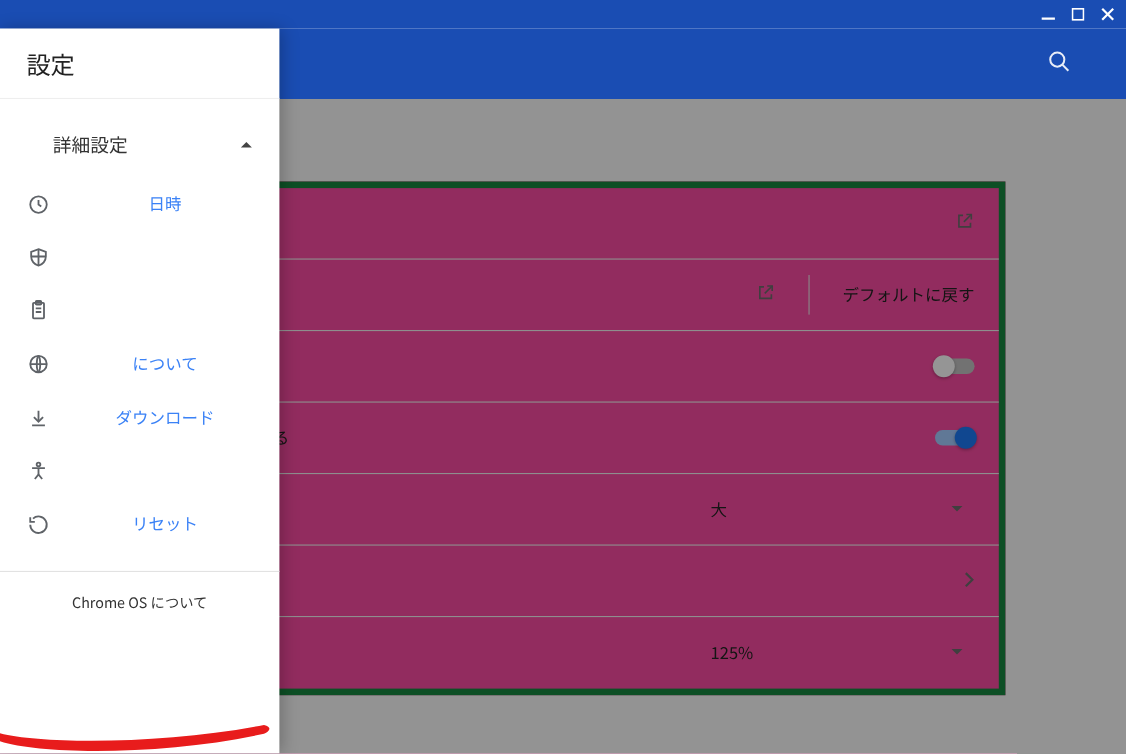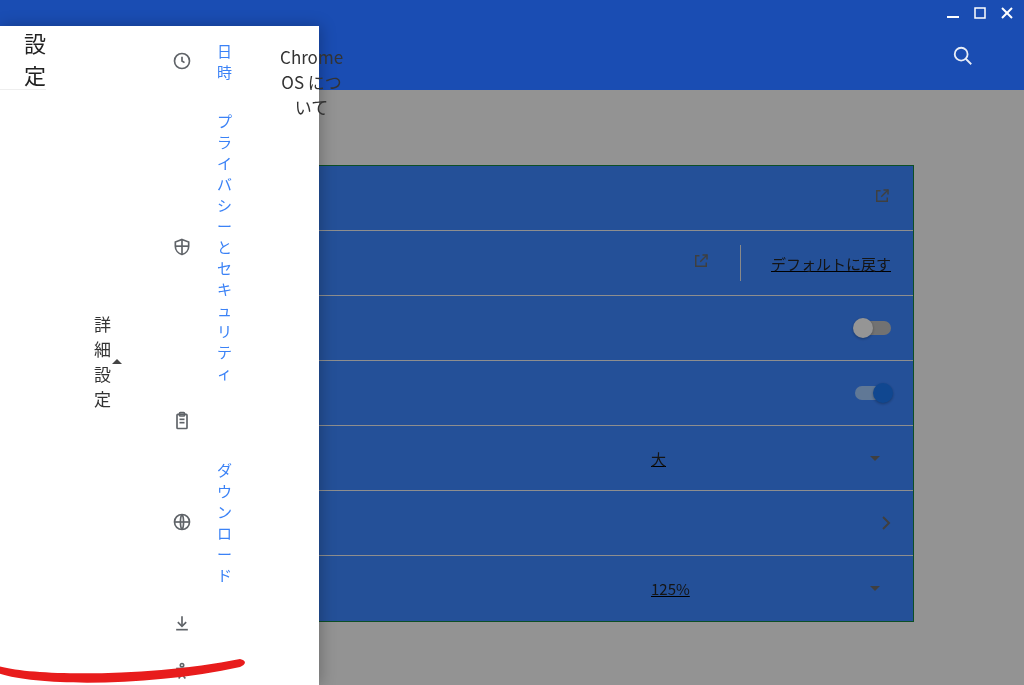--- a/index.html
+++ b/index.html
@@ -44,24 +44,23 @@
     inset: 0;
     background: rgba(0,0,0,0.38);
     z-index: 5;
   }
 
   .main-panel {
     position: absolute;
     top: 75px;
     left: 160px;
     right: 110px;
-    background: #3b82f6;
-    border: 1px solid #15803d;
+    background: #ec4899;
+    border: 6px solid #15803d;
     z-index: 2;
-    text-decoration: underline;
   }
   .row {
     display: flex;
     align-items: center;
     min-height: 65px;
     padding: 0 22px;
     border-bottom: 1px solid #e6e6e6;
     color: #222;
     font-size: 15px;
     justify-content: space-between;
@@ -94,27 +93,27 @@
   .toggle.on::after { right: -2px; background: #1a73e8; }
 
   .external-icon { color: #777; }
   .chev-right { color: #777; }
 
   
   .drawer {
     position: absolute;
     top: 26px; 
     left: 0;
-    width: 319px;
+    width: 254px;
     height: calc(100% - 26px);
     background: #fff;
     z-index: 10;
     box-shadow: 2px 0 14px rgba(0,0,0,0.25);
     display: flex;
-    flex-direction: row;
+    flex-direction: column;
     text-align: center;
   }
   .drawer-header {
     height: 64px;
     display: flex;
     align-items: center;
     padding-left: 24px;
     font-size: 22px;
     color: #222;
     border-bottom: 1px solid #eee;
@@ -140,21 +139,21 @@
     font-size: 15px;
     color: #3b82f6;
     cursor: pointer;
   }
   .drawer-item .icon { width: 22px; display:flex; align-items:center; justify-content:center; color:#5f6368; }
   .drawer-item .label { flex: 1; line-height: 1.4; }
 
   .drawer-divider { height: 1px; background: #e2e2e2; margin: 8px 0 0 0; }
   .drawer-about {
     padding: 18px 24px;
-    font-size: 17px;
+    font-size: 13px;
     color: #333;
     cursor: pointer;
     position: relative;
   }
 
   
   .annotation-mark {
     position: absolute;
     left: -10px;
     bottom: -2px;
@@ -298,69 +297,70 @@
       <span class="label">日時</span>
     </li>
     <li class="drawer-item">
       <span class="icon">
         <svg width="20" height="20" viewBox="0 0 24 24" fill="none" stroke="#5f6368" stroke-width="2">
             <path d="M12 3l8 3v5c0 5-3.5 9-8 10-4.5-1-8-5-8-10V6l8-3z"></path>
             <path d="M12 3v18"></path>
             <path d="M4 11h16"></path>
           </svg>
       </span>
-      <span class="label">プライバシーとセキュリティ</span>
     </li>
     <li class="drawer-item">
       <span class="icon">
         <svg width="20" height="20" viewBox="0 0 24 24" fill="none" stroke="#5f6368" stroke-width="2">
             <rect x="6" y="4" width="12" height="17" rx="1"></rect>
             <rect x="9" y="2" width="6" height="4" rx="1"></rect>
             <line x1="9" y1="10" x2="15" y2="10"></line>
             <line x1="9" y1="14" x2="15" y2="14"></line>
           </svg>
       </span>
     </li>
     <li class="drawer-item">
       <span class="icon">
         <svg width="20" height="20" viewBox="0 0 24 24" fill="none" stroke="#5f6368" stroke-width="2">
             <circle cx="12" cy="12" r="9"></circle>
             <path d="M3 12h18"></path>
             <path d="M12 3c2.5 3 2.5 15 0 18"></path>
             <path d="M12 3c-2.5 3-2.5 15 0 18"></path>
           </svg>
       </span>
-      <span class="label">ダウンロード</span>
+      <span class="label">について</span>
     </li>
     <li class="drawer-item">
       <span class="icon">
         <svg width="20" height="20" viewBox="0 0 24 24" fill="none" stroke="#5f6368" stroke-width="2">
             <path d="M12 4v11"></path>
             <path d="M7 11l5 5 5-5"></path>
             <line x1="5" y1="20" x2="19" y2="20"></line>
           </svg>
       </span>
+      <span class="label">ダウンロード</span>
     </li>
     <li class="drawer-item">
       <span class="icon">
         <svg width="20" height="20" viewBox="0 0 24 24" fill="none" stroke="#5f6368" stroke-width="2">
             <circle cx="12" cy="5" r="2"></circle>
             <path d="M5 9h14"></path>
             <path d="M12 9v7"></path>
             <path d="M8 21l4-5 4 5"></path>
           </svg>
       </span>
     </li>
     <li class="drawer-item">
       <span class="icon">
         <svg width="20" height="20" viewBox="0 0 24 24" fill="none" stroke="#5f6368" stroke-width="2">
             <path d="M3 12a9 9 0 1 0 3-6.7"></path>
             <path d="M3 4v5h5"></path>
           </svg>
       </span>
+      <span class="label">リセット</span>
     </li>
   </ul>
 
   <div class="drawer-divider"></div>
   <div class="drawer-about">
     <span>Chrome OS について</span>
   </div>
 </div>
 
 <svg class="annotation-mark" width="290" height="40" viewBox="0 0 290 40">

